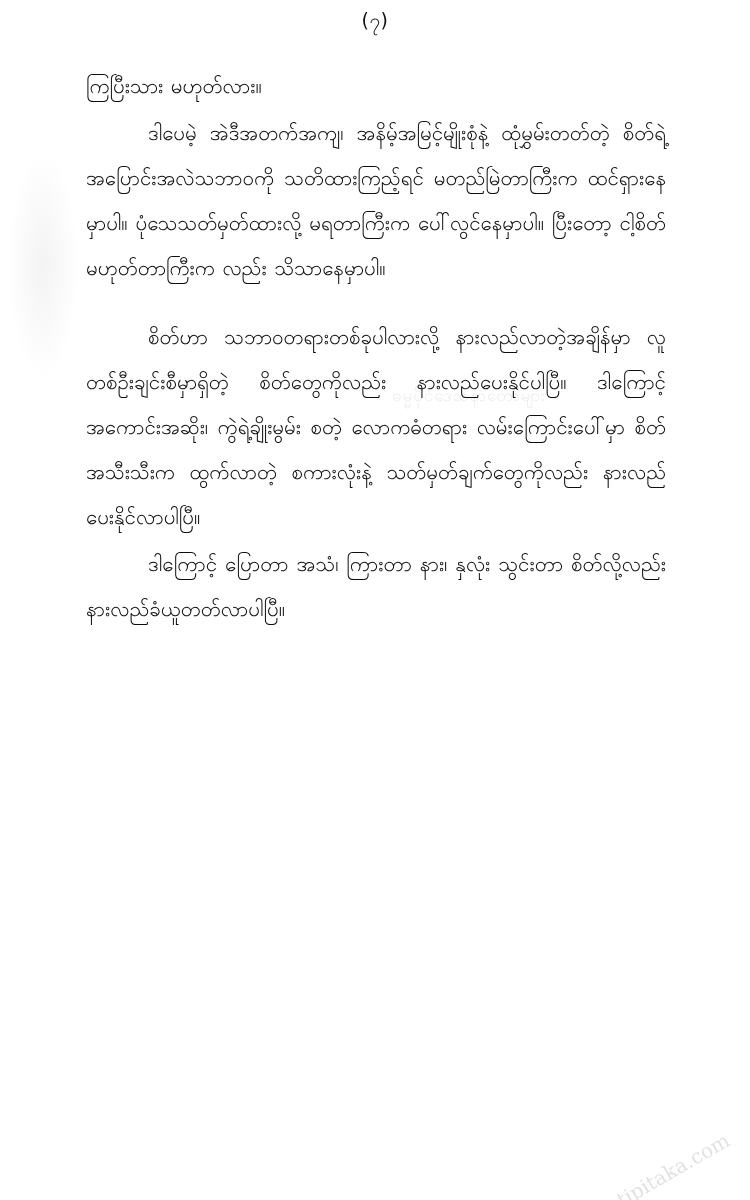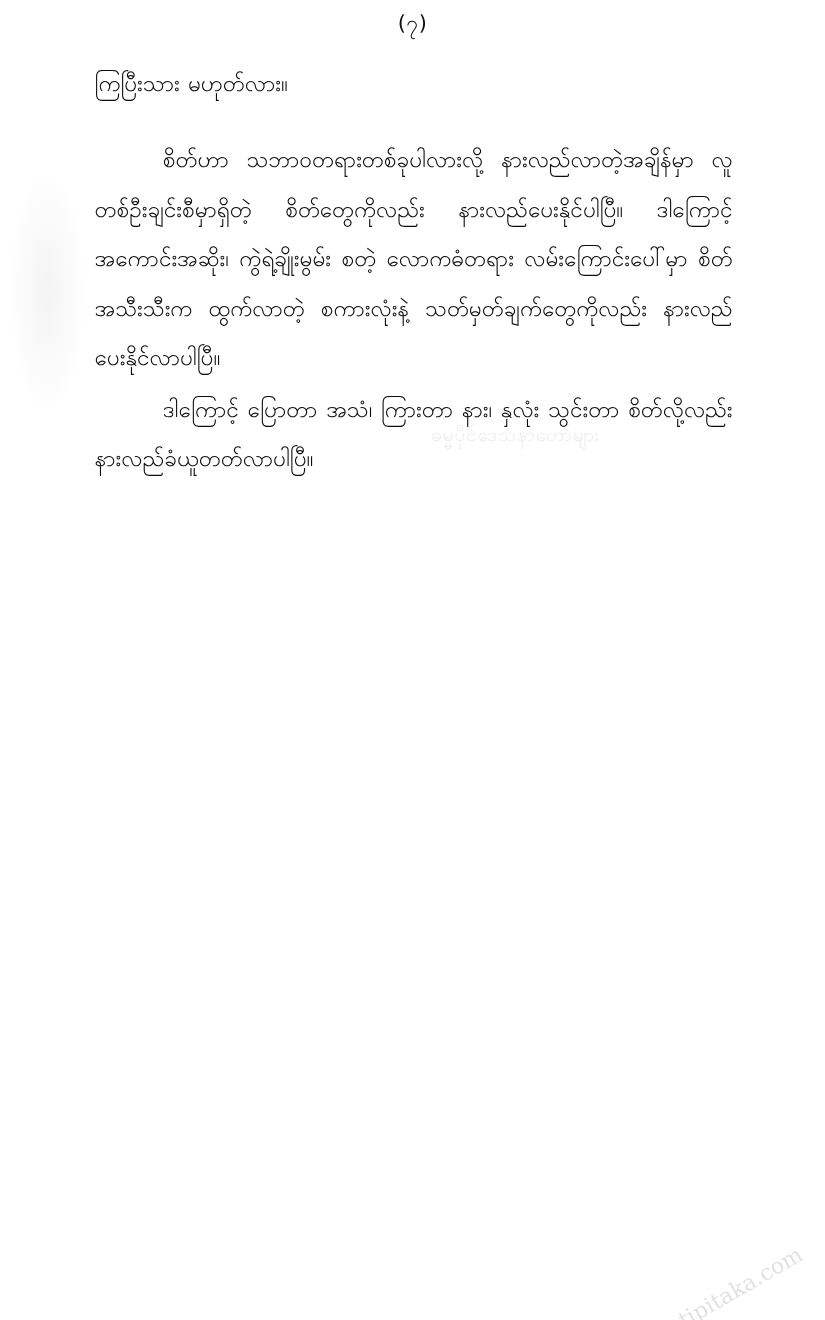--- a/index.html
+++ b/index.html
@@ -21,21 +21,21 @@
     top: 8px;
     left: 0;
     width: 100%;
     text-align: center;
     font-size: 19px;
     letter-spacing: 0.5px;
     color: #111;
   }
   .content {
     position: absolute;
-    top: 54px;
+    top: 64px;
     left: 86px;
     width: 580px;
     font-size: 20.5px;
     line-height: 45px;
     color: #0d0d0d;
     text-align: justify;
     text-justify: inter-word;
   }
   .para {
     margin: 0 0 2px 0;
@@ -83,17 +83,18 @@
 <div class="page">
 
   <div class="watermark wm-left"></div>
   <div class="watermark wm-center">ဓမ္မပိုင်ဒေသနာတော်များ</div>
   <div class="watermark wm-corner">tipitaka.com</div>
 
   <div class="page-number">(၇)</div>
 
   <div class="content">
     <p class="para no-indent">ကြပြီးသား မဟုတ်လား။</p>
+    <p class="para">ဒါပေမဲ့ အဲဒီအတက်အကျ၊ အနိမ့်အမြင့်မျိုးစုံနဲ့ ထုံမွှမ်းတတ်တဲ့ စိတ်ရဲ့ အပြောင်းအလဲသဘာဝကို သတိထားကြည့်ရင် မတည်မြဲတာကြီးက ထင်ရှားနေမှာပါ။ ပုံသေသတ်မှတ်ထားလို့ မရတာကြီးက ပေါ်လွင်နေမှာပါ။ ပြီးတော့ ငါ့စိတ် မဟုတ်တာကြီးက လည်း သိသာနေမှာပါ။</p>
     <p class="para gap-before">စိတ်ဟာ သဘာဝတရားတစ်ခုပါလားလို့ နားလည်လာတဲ့အချိန်မှာ လူတစ်ဦးချင်းစီမှာရှိတဲ့ စိတ်တွေကိုလည်း နားလည်ပေးနိုင်ပါပြီ။ ဒါကြောင့် အကောင်းအဆိုး၊ ကွဲရဲ့ချိုးမွမ်း စတဲ့ လောကဓံတရား လမ်းကြောင်းပေါ်မှာ စိတ်အသီးသီးက ထွက်လာတဲ့ စကားလုံးနဲ့ သတ်မှတ်ချက်တွေကိုလည်း နားလည် ပေးနိုင်လာပါပြီ။</p>
     <p class="para">ဒါကြောင့် ပြောတာ အသံ၊ ကြားတာ နား၊ နှလုံး သွင်းတာ စိတ်လို့လည်း နားလည်ခံယူတတ်လာပါပြီ။</p>
   </div>
 
 </div>
 
 </body></html>

